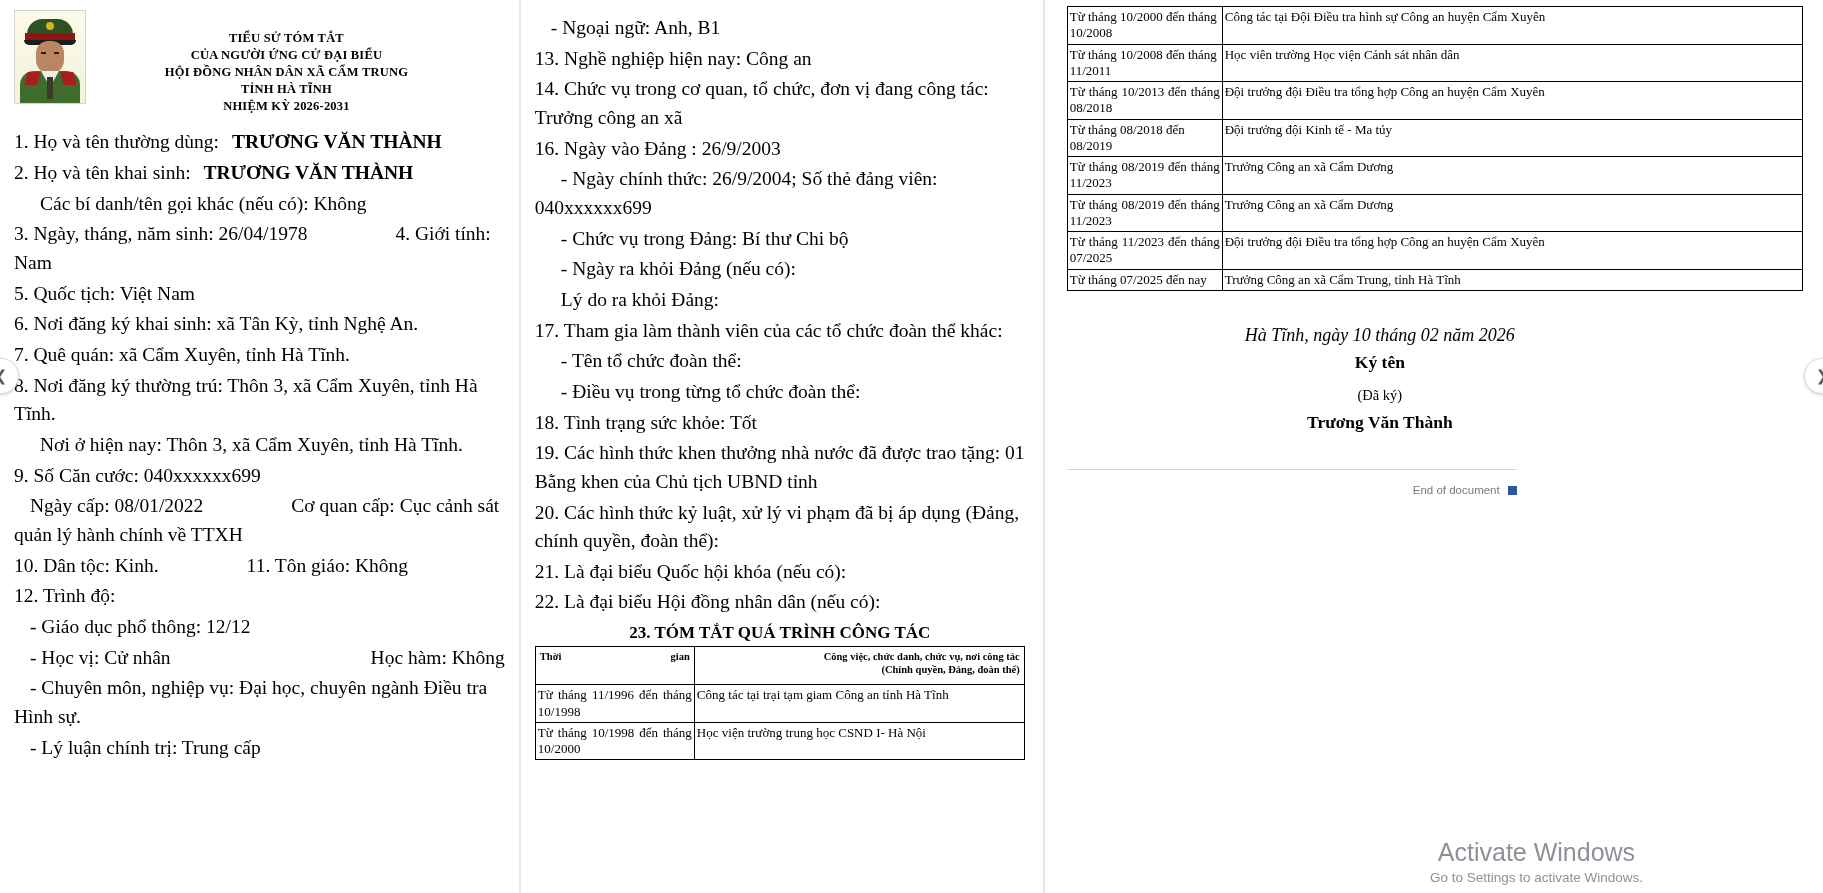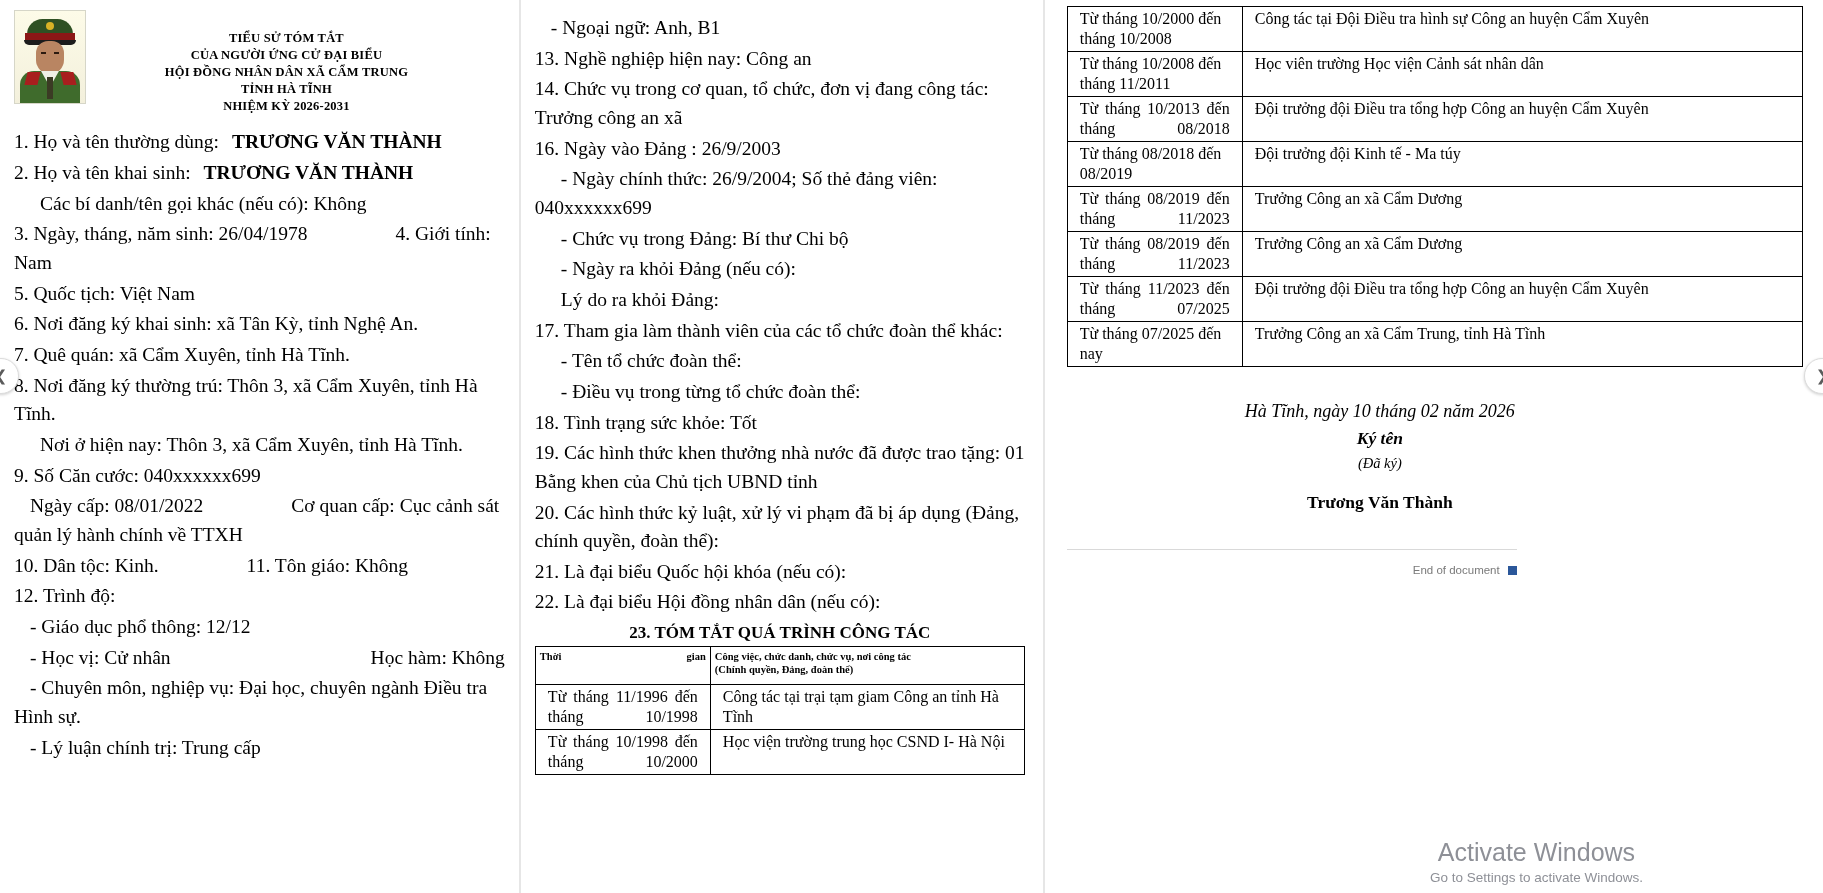--- a/index.html
+++ b/index.html
@@ -143,26 +143,26 @@
 
   
   table.career {
     border-collapse: collapse;
     width: 100%;
     font-family: "Liberation Serif", "DejaVu Serif", serif;
   }
   table.career td, table.career th {
     border: 1px solid #000000;
     vertical-align: top;
-    padding: 2px 12px;
-    font-size: 16px;
+    padding: 2px 2px;
+    font-size: 13px;
     line-height: 1.25;
   }
   table.career th {
-    text-align: left;
+    text-align: right;
     font-weight: bold;
     font-size: 10.5px;
     padding: 3px 4px 8px 4px;
   }
   table.career .c-time { width: 150px; text-align: justify; text-align-last: justify; }
   table.career .c-time.nojust { text-align: left; text-align-last: left; }
   table.career .c-desc { }
   .tbl-mid { width: 472px; }
   .tbl-right { width: 460px; }
 
@@ -173,27 +173,25 @@
     padding-right: 110px;
   }
   .sign-place {
     font-style: italic;
     font-size: 18px;
     margin-bottom: 6px;
   }
   .sign-label {
     font-weight: bold;
     font-size: 17.5px;
-    margin-bottom: 6px;
-    font-style: italic;
+    margin-bottom: 14px;
   }
   .sign-signed {
-    font-style: italic;
     font-size: 14.5px;
-    margin-bottom: 20px;
+    margin-bottom: 8px;
   }
   .sign-name {
     font-weight: bold;
     font-size: 17.5px;
   }
 
   .hr-divider {
     border: 0;
     border-top: 1px solid #d9d9d9;
     margin: 36px 0 0 0;

